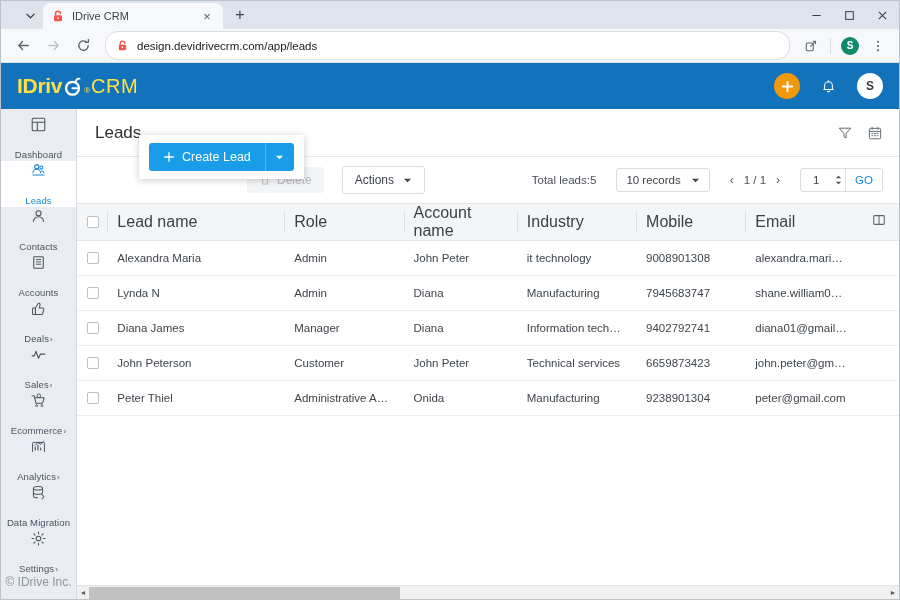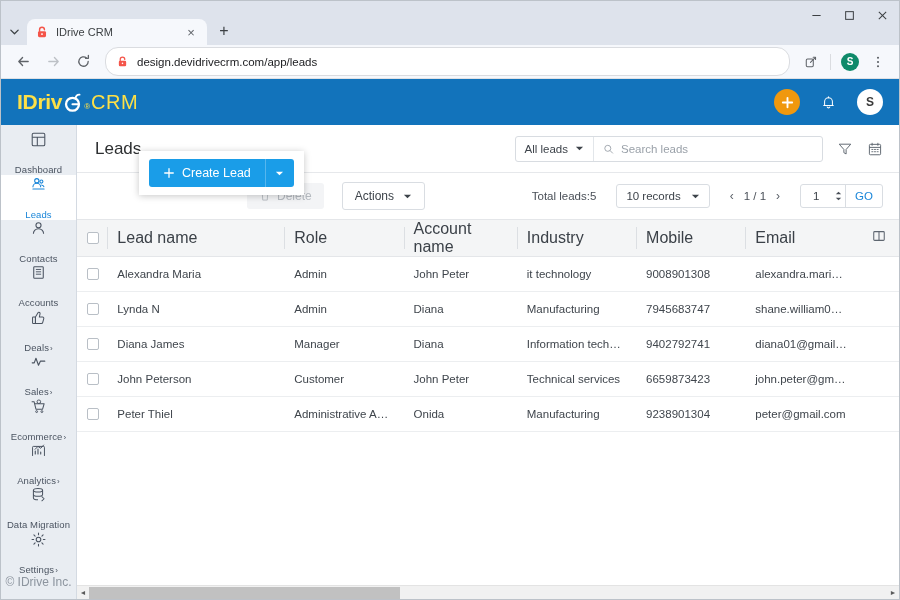--- a/index.html
+++ b/index.html
@@ -13,24 +13,24 @@
   
   .browser {
     width: 900px; height: 600px;
     display: flex; flex-direction: column;
     background: #ffffff;
     border: 1px solid #bcc2c9;
   }
 
   
   .tabstrip {
-    height: 44px;
+    height: 28px;
     background: #dee3ec;
     display: flex; align-items: flex-end;
-    padding-left: 0;
+    padding-left: 16px;
     position: relative;
     flex: none;
   }
   .tab-list-btn {
     width: 26px; height: 24px;
     display: flex; align-items: center; justify-content: center;
     margin-bottom: 2px;
     border-radius: 4px;
     color: #3c4043;
   }
@@ -616,35 +616,20 @@
 
         <div class="side-foot">© IDrive Inc.</div>
       </nav>
 
       <main class="content">
 
         <div class="page-head">
           <div class="page-title">Leads</div>
 
           <div class="head-right">
-            <div class="searchgroup">
-              <div class="leads-select">
-                <span>All leads</span>
-                <svg width="9" height="9" viewBox="0 0 10 10">
-                  <path d="M1 3 L5 7 L9 3" fill="#3d434a"></path>
-                </svg>
-              </div>
-              <div class="search-wrap">
-                <svg width="12" height="12" viewBox="0 0 16 16">
-                  <circle cx="7" cy="7" r="4.4" fill="none" stroke="#9aa1a9" stroke-width="1.3"></circle>
-                  <path d="M10.3 10.3 L14 14" stroke="#9aa1a9" stroke-width="1.3" stroke-linecap="round"></path>
-                </svg>
-                <input class="search-input" type="text" placeholder="Search leads" style="">
-              </div>
-            </div>
 
             <div class="head-icon">
               <svg width="16" height="16" viewBox="0 0 20 20">
                 <path d="M2.8 4 H17.2 L11.4 10.6 V16.2 L8.6 14.6 V10.6 Z" fill="none" stroke="currentColor" stroke-width="1.2" stroke-linejoin="round"></path>
               </svg>
             </div>
             <div class="head-icon">
               <svg width="16" height="16" viewBox="0 0 20 20">
                 <rect x="3" y="4.2" width="14" height="13" rx="1.2" fill="none" stroke="currentColor" stroke-width="1.2"></rect>
                 <path d="M3 8 H17" stroke="currentColor" stroke-width="1.2"></path>

